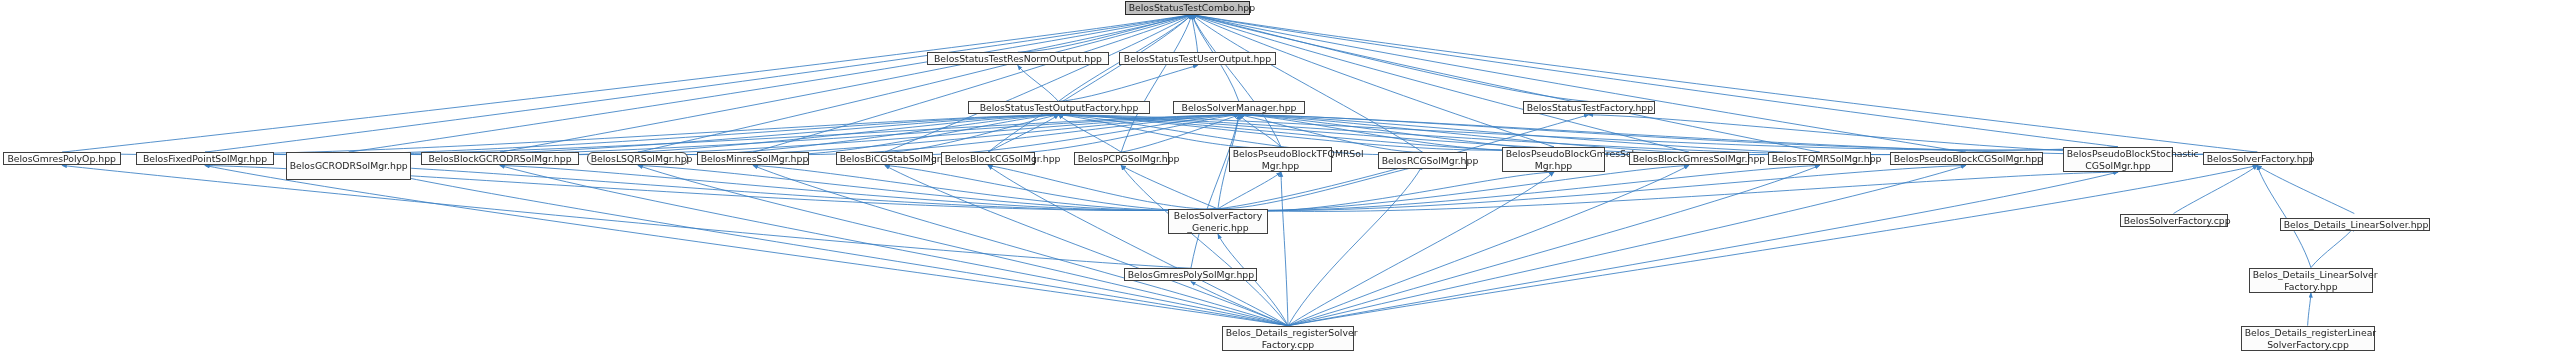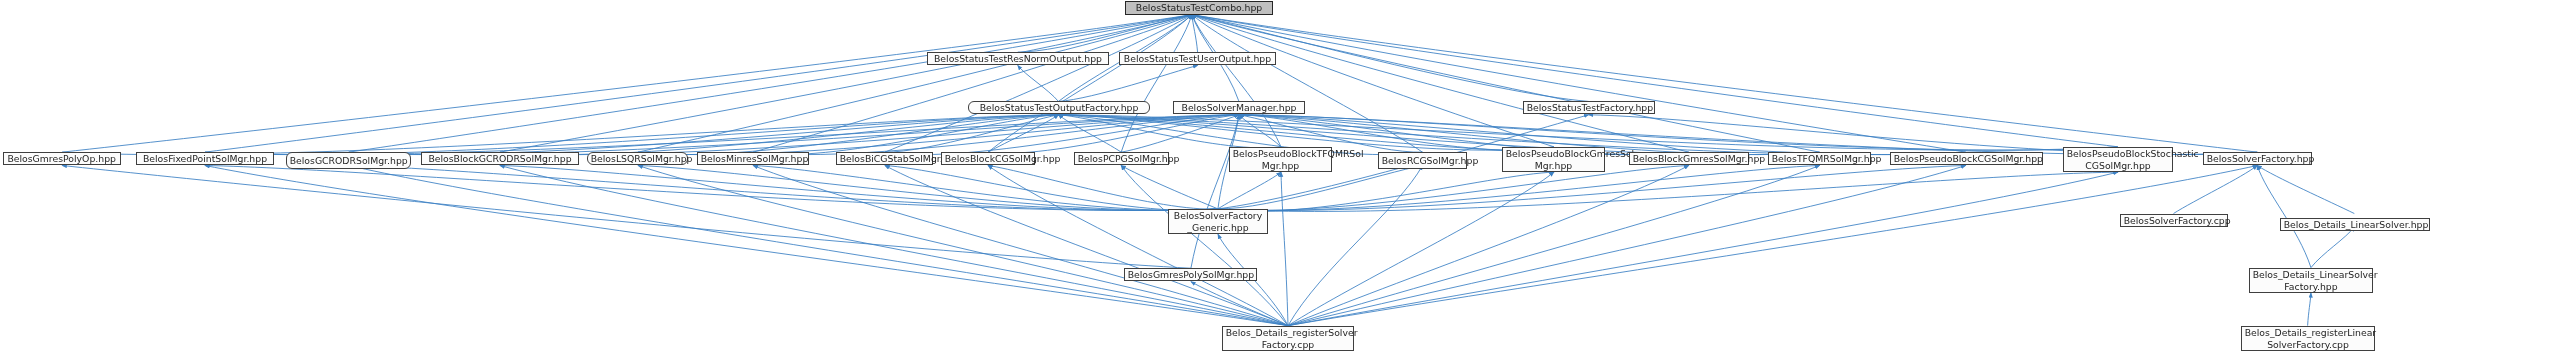--- a/index.html
+++ b/index.html
@@ -156,29 +156,29 @@
         <path d="M1929,488 C1926.375,385.55 1920.39,326.685 1918.5,258" fill="none" stroke="#3d81c4" stroke-width="1.3" marker-end="url(#arrow)"></path>
         <path d="M1929,488 C1979.375,400.15 2094.23,313.955 2130.5,248" fill="none" stroke="#3d81c4" stroke-width="1.3" marker-end="url(#arrow)"></path>
         <path d="M1929,488 C2028.625,424.35 2255.77,315.045 2327.5,258" fill="none" stroke="#3d81c4" stroke-width="1.3" marker-end="url(#arrow)"></path>
         <path d="M1929,488 C2079.125,426 2421.41,306.2 2529.5,248" fill="none" stroke="#3d81c4" stroke-width="1.3" marker-end="url(#arrow)"></path>
         <path d="M1929,488 C2128.125,426 2582.13,306.2 2725.5,248" fill="none" stroke="#3d81c4" stroke-width="1.3" marker-end="url(#arrow)"></path>
         <path d="M1929,488 C2182.875,426 2761.71,306.2 2944.5,248" fill="none" stroke="#3d81c4" stroke-width="1.3" marker-end="url(#arrow)"></path>
         <path d="M1929,488 C2239.875,430.5 2948.67,313.2 3172.5,258" fill="none" stroke="#3d81c4" stroke-width="1.3" marker-end="url(#arrow)"></path>
       </g>
   </svg>
   <div id="nodes">
-      <div class="node root" style="left: 1125px; top: 1.3px; width: 148px; height: 13.4px;"><span class="lbl">BelosStatusTestCombo.hpp</span></div>
+      <div class="node root" style="left: 1125px; top: 1.3px; width: 125px; height: 13.4px;"><span class="lbl">BelosStatusTestCombo.hpp</span></div>
       <div class="node" style="left: 927px; top: 52px; width: 182px; height: 13.4px;"><span class="lbl">BelosStatusTestResNormOutput.hpp</span></div>
       <div class="node" style="left: 1119px; top: 52px; width: 157px; height: 13.4px;"><span class="lbl">BelosStatusTestUserOutput.hpp</span></div>
-      <div class="node" style="left: 968px; top: 101px; width: 182px; height: 13.4px; border-radius: 6px;"><span class="lbl">BelosStatusTestOutputFactory.hpp</span></div>
+      <div class="node" style="left: 968px; top: 101px; width: 182px; height: 13.4px;"><span class="lbl">BelosStatusTestOutputFactory.hpp</span></div>
       <div class="node" style="left: 1173px; top: 101px; width: 132px; height: 13.4px;"><span class="lbl">BelosSolverManager.hpp</span></div>
       <div class="node" style="left: 1523px; top: 101px; width: 132px; height: 13.4px;"><span class="lbl">BelosStatusTestFactory.hpp</span></div>
       <div class="node" style="left: 2.7px; top: 152px; width: 118px; height: 13.4px;"><span class="lbl">BelosGmresPolyOp.hpp</span></div>
       <div class="node" style="left: 136px; top: 152px; width: 138px; height: 13.4px;"><span class="lbl">BelosFixedPointSolMgr.hpp</span></div>
-      <div class="node" style="left: 286px; top: 152px; width: 125px; height: 17px; border-radius: 6px;"><span class="lbl">BelosGCRODRSolMgr.hpp</span></div>
+      <div class="node" style="left: 286px; top: 152px; width: 125px; height: 28px;"><span class="lbl">BelosGCRODRSolMgr.hpp</span></div>
       <div class="node" style="left: 421px; top: 152px; width: 158px; height: 13.4px;"><span class="lbl">BelosBlockGCRODRSolMgr.hpp</span></div>
       <div class="node" style="left: 587px; top: 152px; width: 101px; height: 13.4px; border-radius: 6px;"><span class="lbl">BelosLSQRSolMgr.hpp</span></div>
       <div class="node" style="left: 697px; top: 152px; width: 112px; height: 13.4px;"><span class="lbl">BelosMinresSolMgr.hpp</span></div>
       <div class="node" style="left: 836px; top: 152px; width: 97px; height: 13.4px;"><span class="lbl">BelosBiCGStabSolMgr.hpp</span></div>
       <div class="node" style="left: 941px; top: 152px; width: 94px; height: 13.4px;"><span class="lbl">BelosBlockCGSolMgr.hpp</span></div>
       <div class="node" style="left: 1074px; top: 152px; width: 95px; height: 13.4px;"><span class="lbl">BelosPCPGSolMgr.hpp</span></div>
       <div class="node" style="left: 1229px; top: 147px; width: 103px; height: 25px;"><span class="lbl">BelosPseudoBlockTFQMRSol
 Mgr.hpp</span></div>
       <div class="node" style="left: 1378px; top: 152px; width: 89px; height: 17px;"><span class="lbl">BelosRCGSolMgr.hpp</span></div>
       <div class="node" style="left: 1502px; top: 147px; width: 103px; height: 25px;"><span class="lbl">BelosPseudoBlockGmresSol

